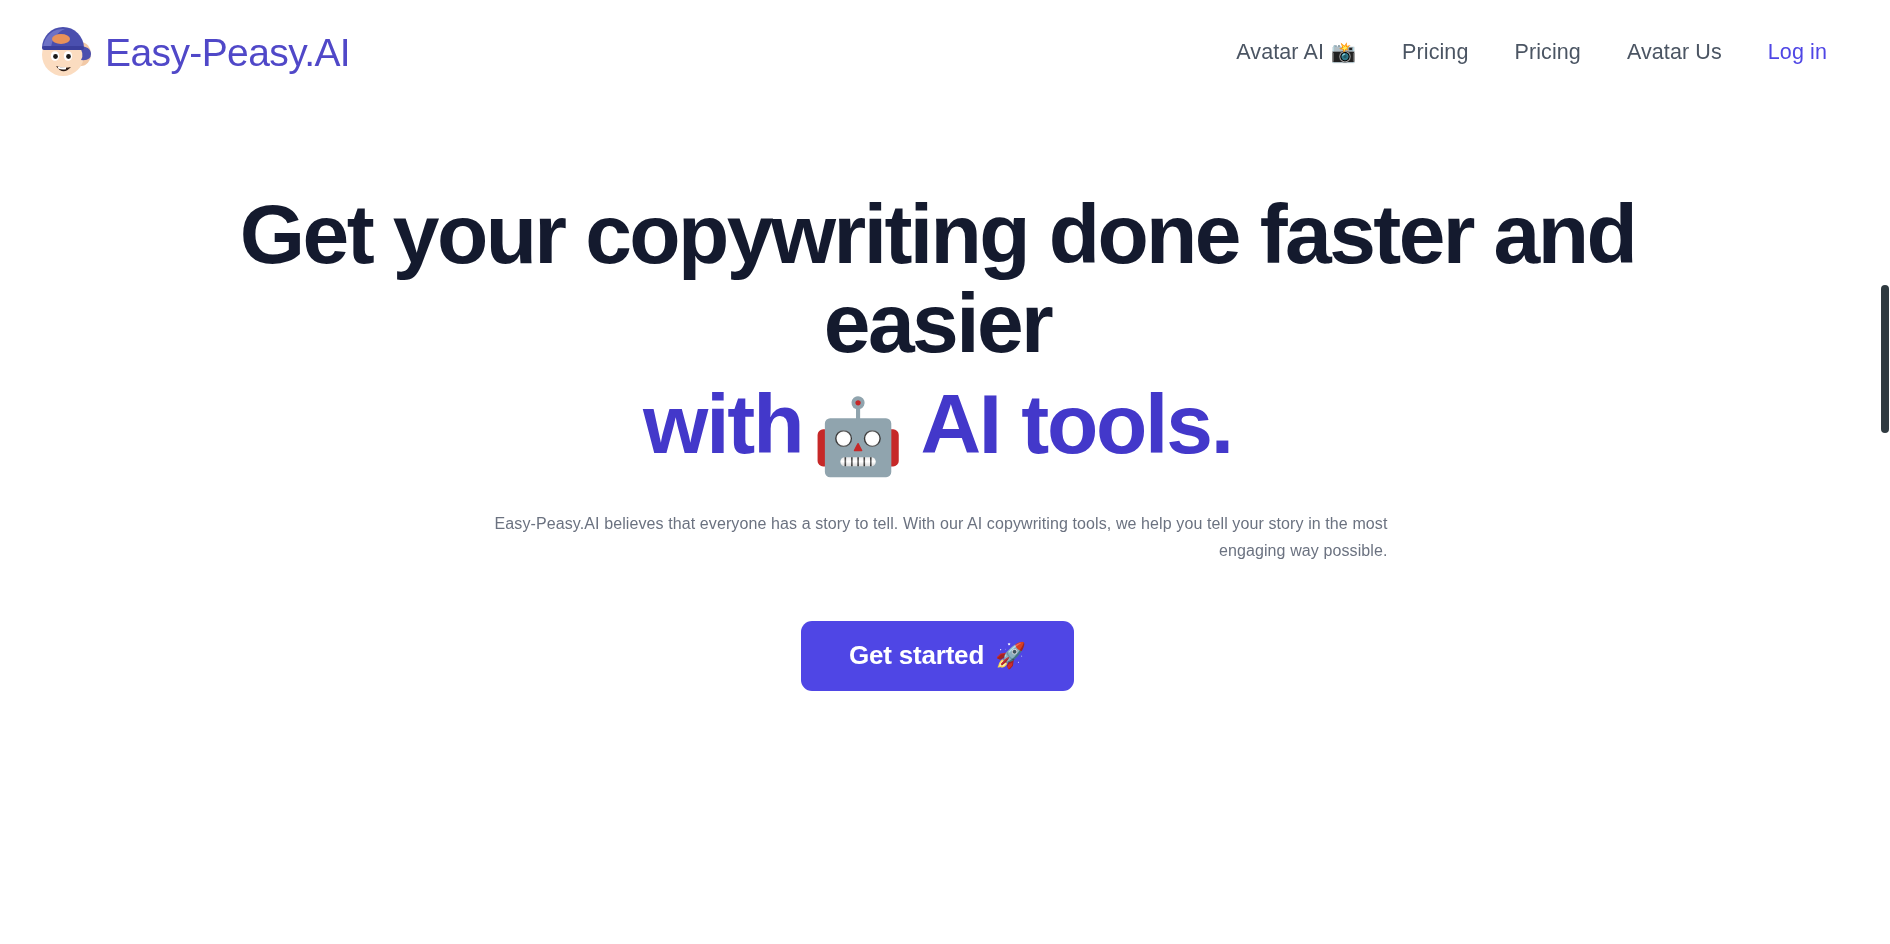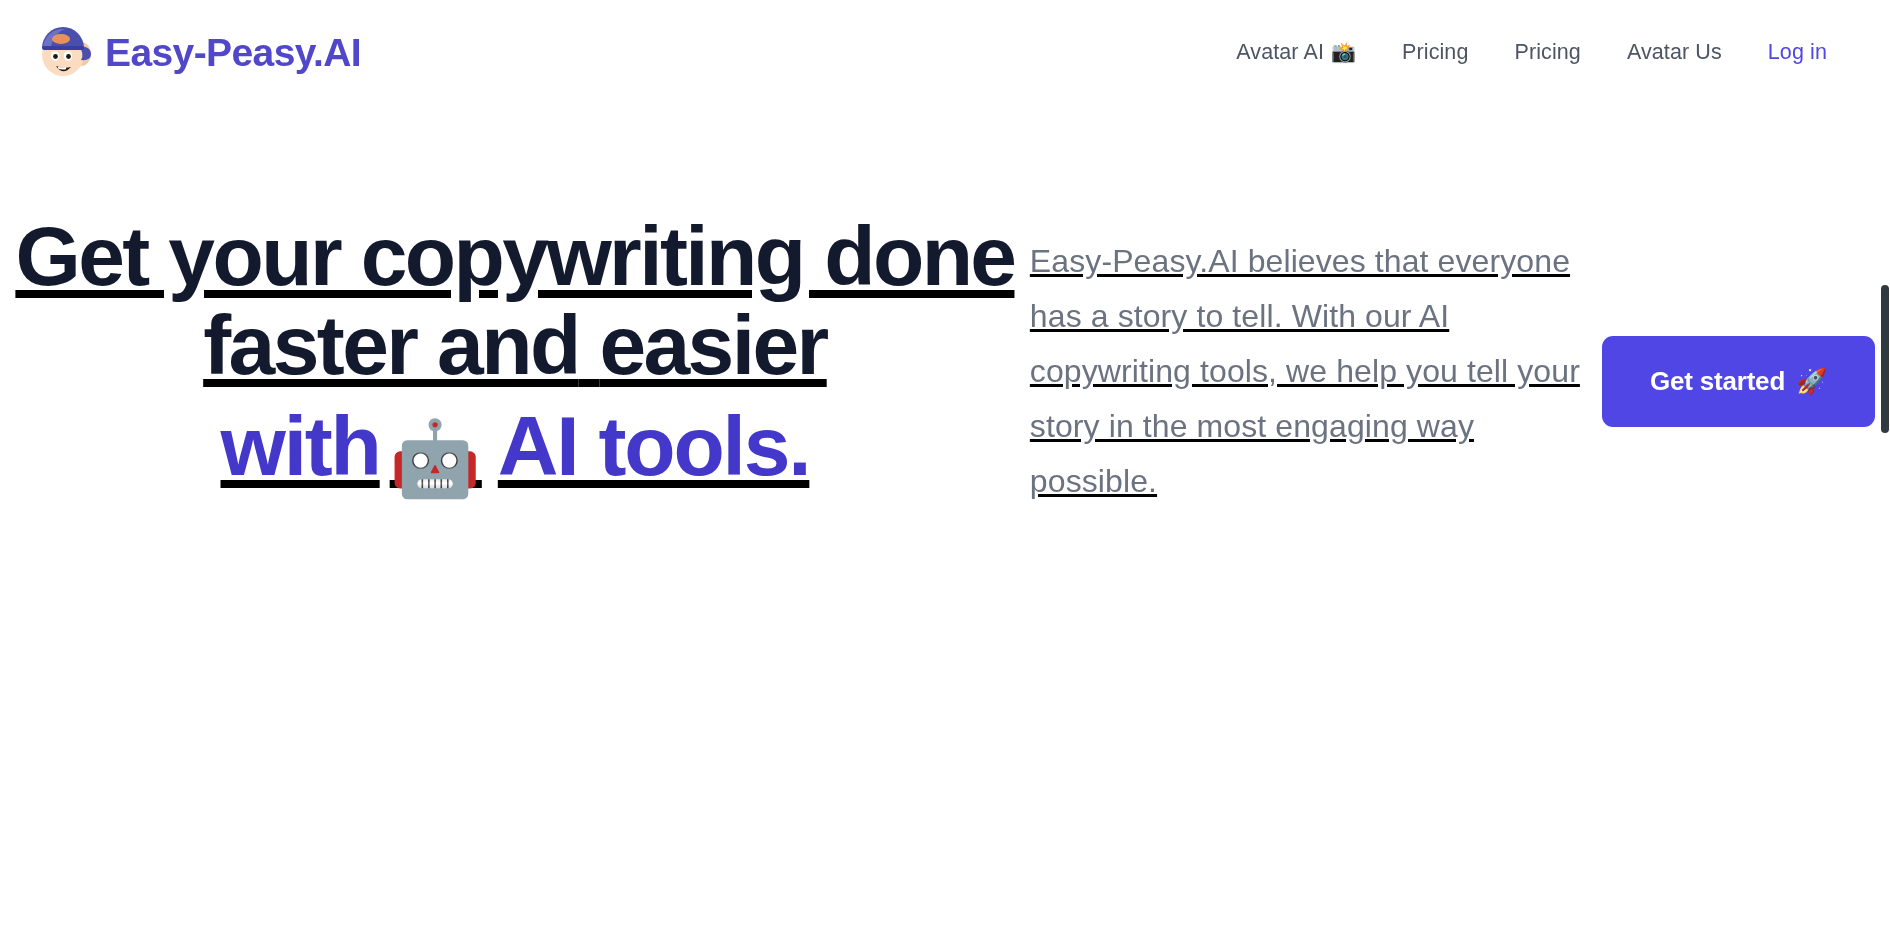--- a/index.html
+++ b/index.html
@@ -41,21 +41,21 @@
   .brand-mark {
     width: 62px;
     height: 62px;
     flex: 0 0 62px;
     position: relative;
     display: block;
   }
 
   .brand-name {
     font-size: 39px;
-    font-weight: 700;
+    font-weight: 400;
     letter-spacing: -0.6px;
     color: #5048C8;
     line-height: 1;
     white-space: nowrap;
   }
 
   .nav-spacer { flex: 1 1 auto; }
 
   .nav-links {
     display: flex;
@@ -85,28 +85,27 @@
 
   .nav-emoji {
     font-size: 20px;
     line-height: 1;
     display: inline-block;
   }
 
   
   .hero {
     position: absolute;
-    top: 112px;
+    top: 104px;
     left: 0;
     width: 1875px;
     padding-top: 86px;
     display: flex;
-    flex-direction: row;
-    align-items: center;
-    text-decoration: underline;
+    flex-direction: column;
+    align-items: center;
   }
 
   .hero-title {
     width: 1620px;
     text-align: center;
     font-size: 84px;
     line-height: 1.06;
     font-weight: 800;
     letter-spacing: -2.6px;
     color: #141a2e;
@@ -125,22 +124,22 @@
     font-size: 74px;
     line-height: 1;
     vertical-align: -0.12em;
     margin: 0 16px 0 10px;
     letter-spacing: 0;
   }
 
   .hero-sub {
     width: 900px;
     margin-top: 36px;
-    text-align: left;
-    font-size: 32px;
+    text-align: right;
+    font-size: 16px;
     line-height: 1.72;
     color: #6B7280;
     font-weight: 400;
     letter-spacing: 0.1px;
   }
 
   .cta-wrap {
     margin-top: 56px;
   }
 
@@ -150,21 +149,21 @@
     justify-content: center;
     gap: 11px;
     background: #4F46E5;
     color: #ffffff;
     border: none;
     border-radius: 11px;
     font-family: "Liberation Sans", sans-serif;
     font-size: 26px;
     font-weight: 700;
     letter-spacing: -0.2px;
-    height: 91px;
+    height: 70px;
     padding: 0 48px;
     cursor: pointer;
     white-space: nowrap;
   }
 
   .cta-emoji { font-size: 25px; line-height: 1; }
 
   
   .scrollbar-track {
     position: absolute;

